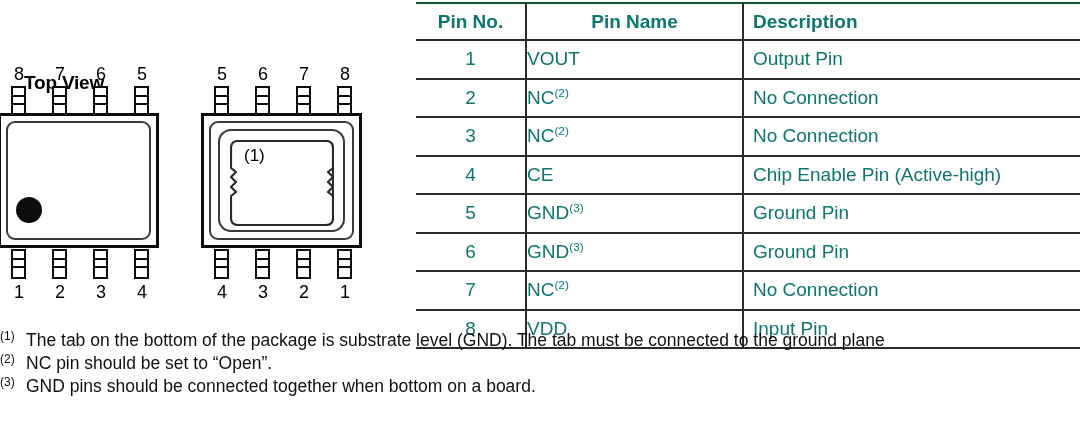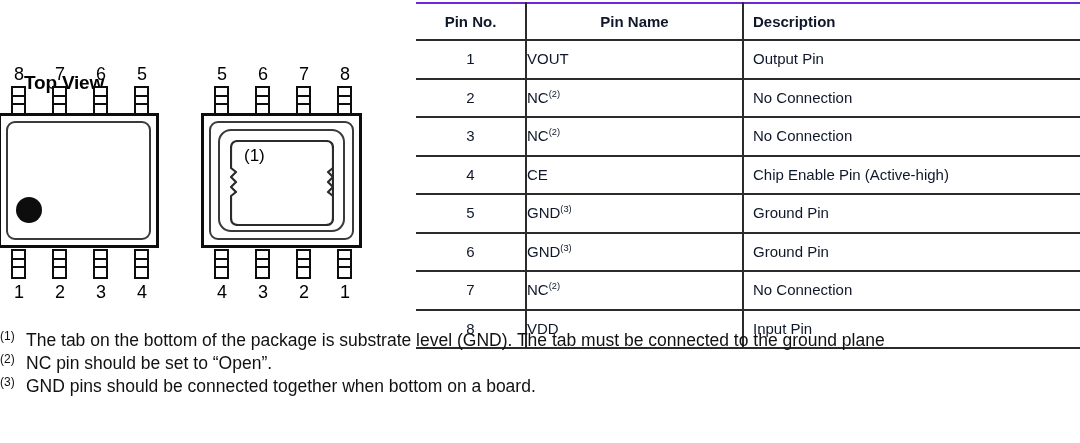--- a/index.html
+++ b/index.html
@@ -99,24 +99,24 @@
     position: absolute;
     left: 416px;
     top: 2px;
     width: 664px;
     border-collapse: collapse;
     table-layout: fixed;
     background: #fff;
   }
   #pin-table th,
   #pin-table td {
-    border-top: 2px solid #6d28d9;
+    border-top: 2px solid #14532d;
     border-bottom: 2px solid #2b2b2b;
-    font-size: 15px;
-    color: #0f172a;
+    font-size: 19px;
+    color: #0f766e;
     padding: 0;
     height: 36.5px;
     line-height: 36.5px;
     vertical-align: middle;
     white-space: nowrap;
     overflow: hidden;
   }
   #pin-table th {
     font-weight: bold;
     height: 35px;

